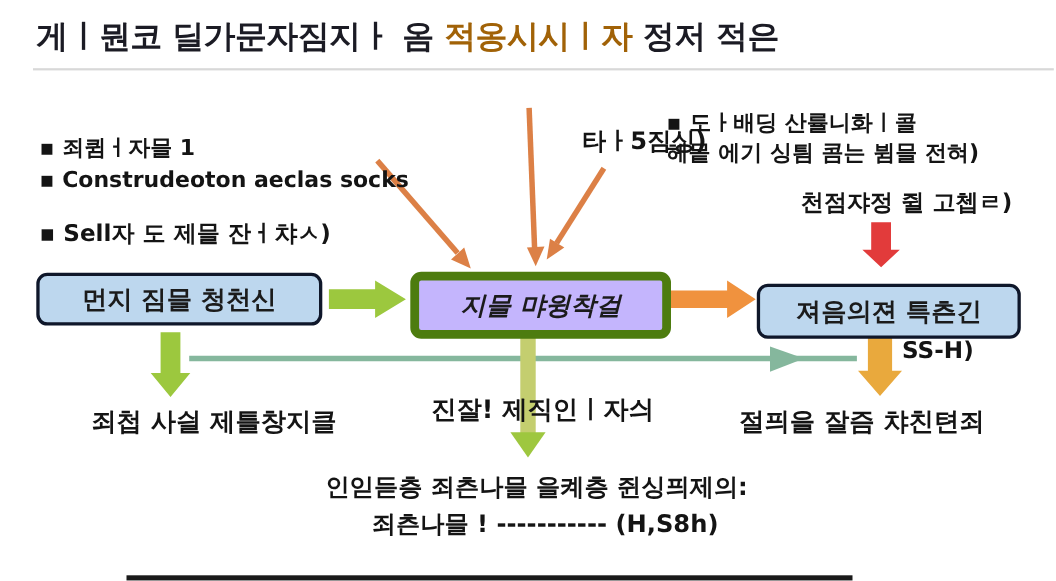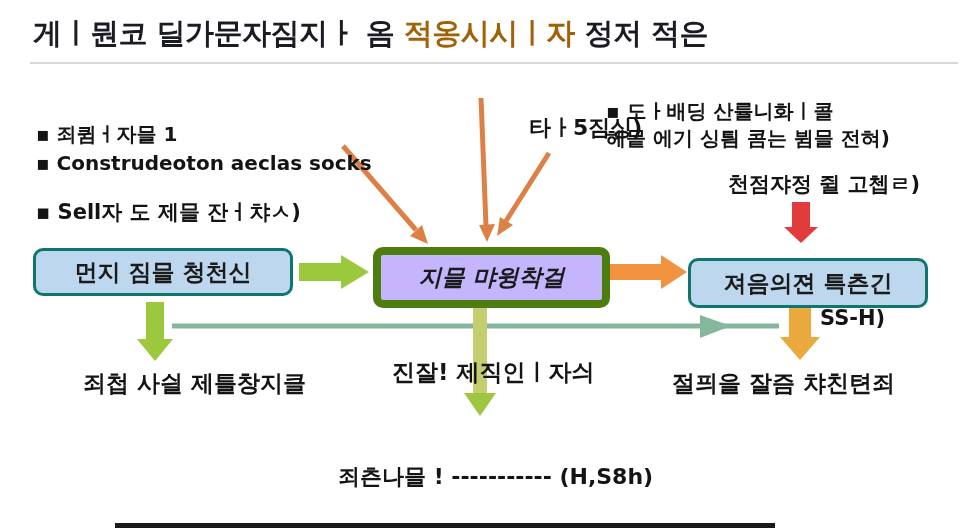--- a/index.html
+++ b/index.html
@@ -23,21 +23,21 @@
   .ssh-label{left:820px;top:306px;font-size:21px;}
   .below-left{left:83px;top:368px;font-size:23px;}
   .below-center{left:392px;top:357px;font-size:23px;}
   .below-right{left:672px;top:368px;font-size:23px;}
   .footer1{left:296px;top:428px;font-size:22px;}
   .footer2{left:338px;top:462px;font-size:22px;}
   .flow-box{
     position:absolute;border-radius:10px;display:flex;align-items:center;justify-content:center;
     font-weight:bold;font-size:23px;color:#1b1b1b;white-space:nowrap;
   }
-  .box-blue{background:#bdd7ee;border:3px solid #0f766e;}
+  .box-blue{background:#bdd7ee;border:3px solid #0f172a;}
   .box-pink{background:#c4b5fd;border:8px solid #4d7c0f;font-style:italic;}
   .box1{left:33px;top:248px;width:254px;height:42px;}
   .box2{left:373px;top:247px;width:221px;height:45px;}
   .box3{left:688px;top:258px;width:234px;height:44px;}
   svg.arrows{position:absolute;left:0;top:0;width:960px;height:528px;}
   .bottom-bar{left:115px;top:523px;width:660px;height:5px;background:#1a1a1a;}
 </style>
 </head>
 <body>
 
@@ -111,17 +111,18 @@
   <div class="flow-box box-blue box3">
     <span>져음의젼 특츤긴</span>
   </div>
 
   <div class="abs txt ssh-label">SS-H)</div>
 
   <div class="abs txt below-left">죄첩 사싈 제틀창지클</div>
   <div class="abs txt below-center">진잘! 제직인ㅣ자싀</div>
   <div class="abs txt below-right">절픠을 잘즘 챠친텬죄</div>
 
+  <div class="abs txt footer1">인읻듣층 죄츤나믈 을켸층 쥔싱픠제의:</div>
   <div class="abs txt footer2">죄츤나믈 !  ----------- (H,S8h)</div>
 
   <div class="abs bottom-bar"></div>
 
 </div>
 
 </body></html>

